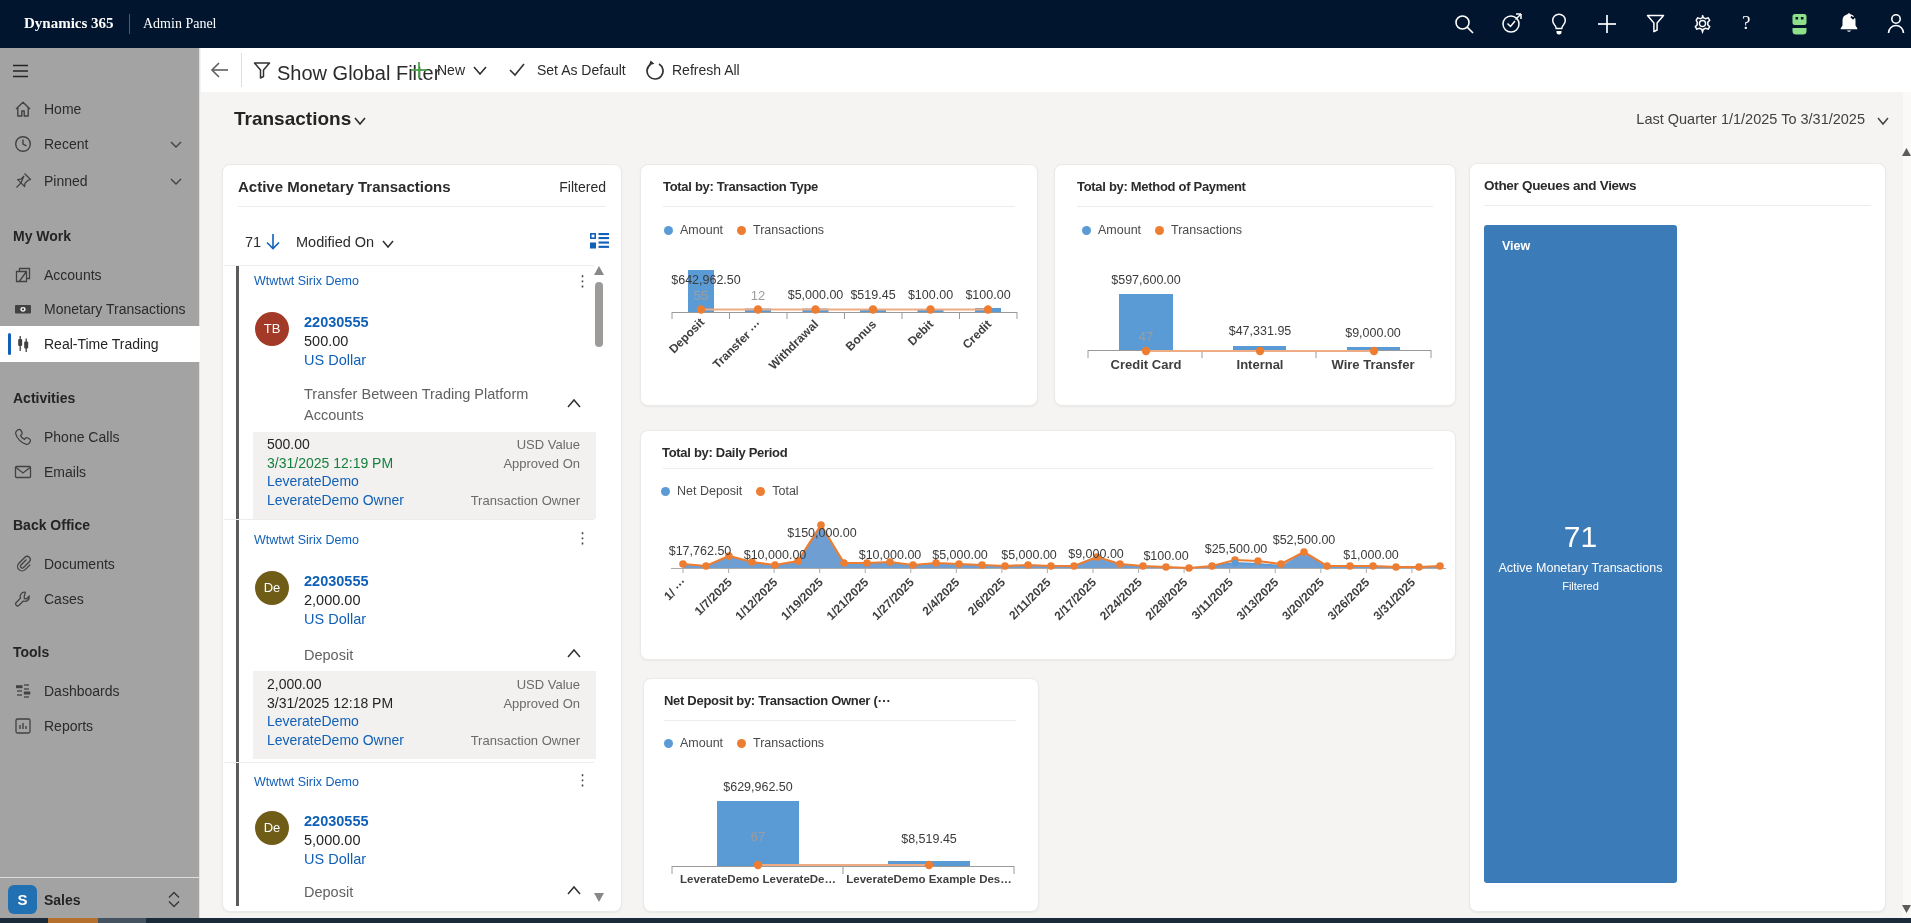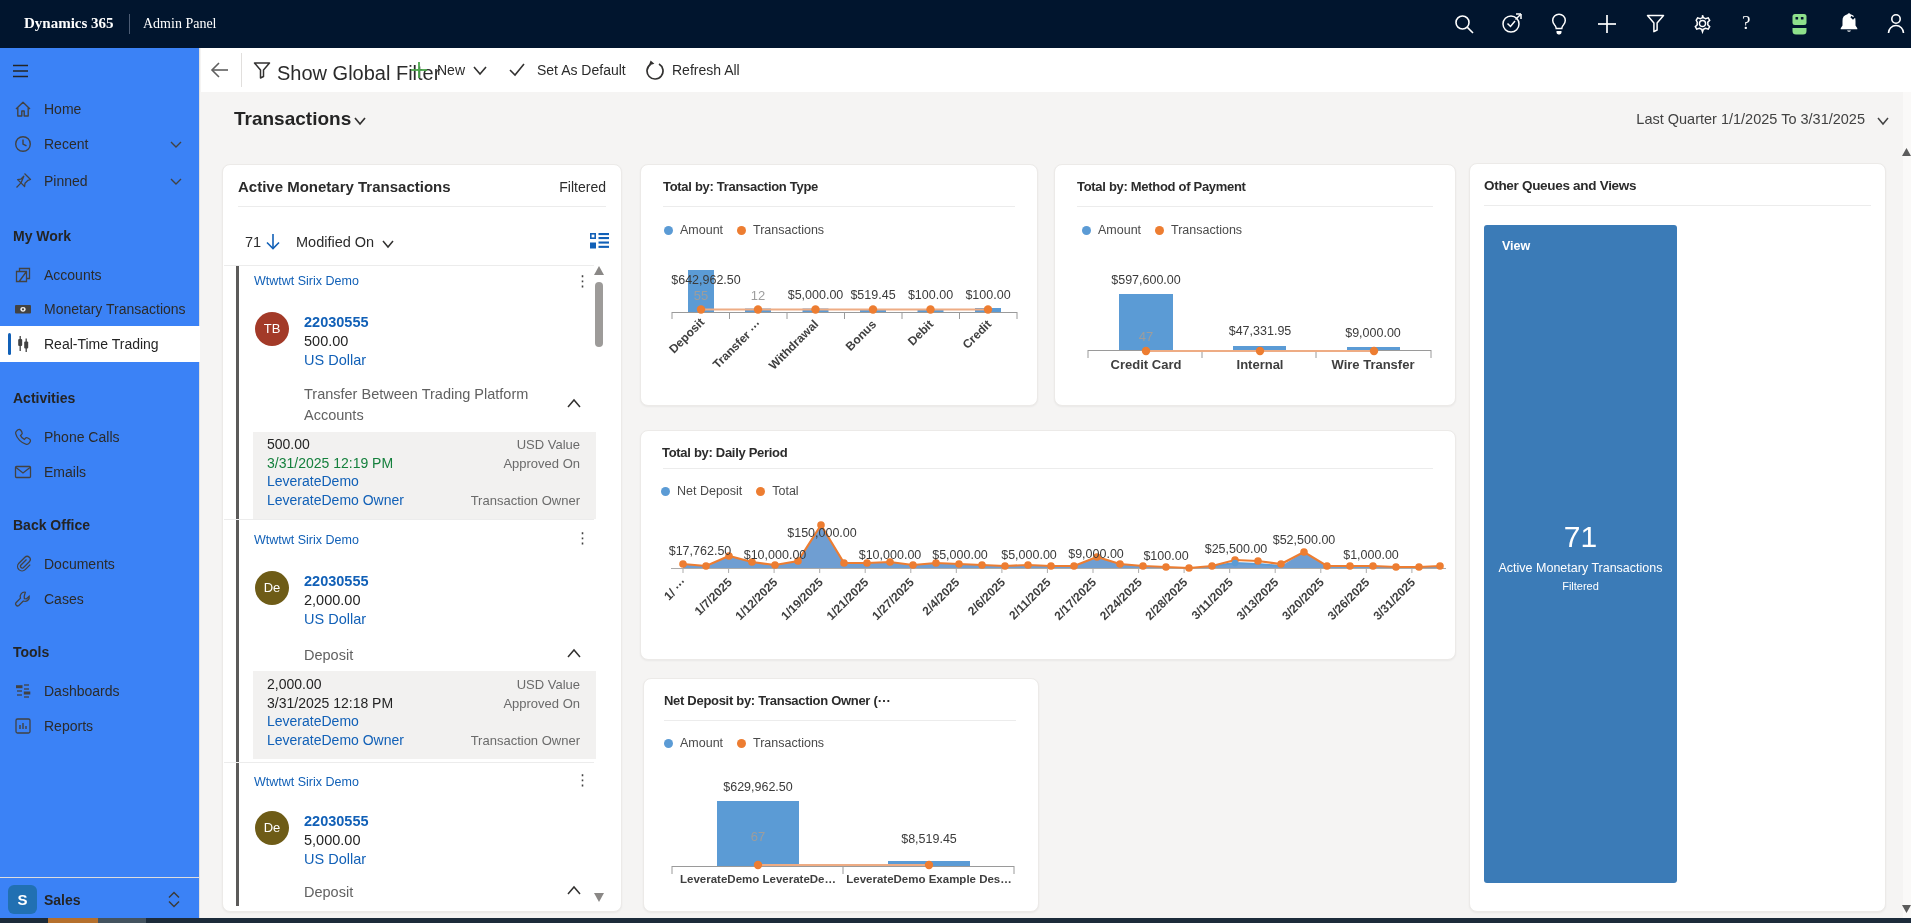--- a/index.html
+++ b/index.html
@@ -1,19 +1,19 @@
 <!DOCTYPE html>
 <html><head>
 <meta charset="utf-8">
 <style>
 * { margin:0; padding:0; box-sizing:border-box; }
 html,body { width:1911px; height:923px; overflow:hidden; font-family:"Liberation Sans", sans-serif; background:#f5f4f3; }
 .abs { position:absolute; }
 #topbar { position:absolute; left:0; top:0; width:1911px; height:48px; background:#01152e; color:#fff;font-family:Liberation Serif, serif; }
-#sidebar { position:absolute; left:0; top:48px; width:200px; height:870px; background:#3b82f6; border-right:1px solid #e3e1df; }
+#sidebar { position:absolute; left:0; top:48px; width:200px; height:870px; background:#a3a3a3; border-right:1px solid #e3e1df; }
 #toolbar { position:absolute; left:201px; top:48px; width:1710px; height:44px; background:#fff; }
 #content { position:absolute; left:201px; top:92px; width:1702px; height:826px; background:#f5f4f3; overflow:hidden; }
 .card { position:absolute; background:#fff; border:1px solid #eceae8; border-radius:8px; box-shadow:0 1px 2px rgba(0,0,0,0.05); }
 .cardtitle { position:absolute; left:22px; top:14px; font-size:13px; font-weight:bold; letter-spacing:-0.3px; color:#2b2b2b; white-space:nowrap; }
 .carddiv { position:absolute; left:22px; right:22px; top:41px; height:1px; background:#ececec; }
 .legend { position:absolute; font-size:12.5px; color:#4a4a4a; white-space:nowrap; }
 .dot { display:inline-block; width:9px; height:9px; border-radius:50%; margin-right:7px; vertical-align:-1px; }
 .navrow { position:absolute; left:0; width:200px; height:36px; line-height:36px; font-size:14px; color:#2b2b2b; }
 .navrow .ic { position:absolute; left:14px; top:9px; width:18px; height:18px; }
 .navrow .lbl { position:absolute; left:44px; top:0; }

